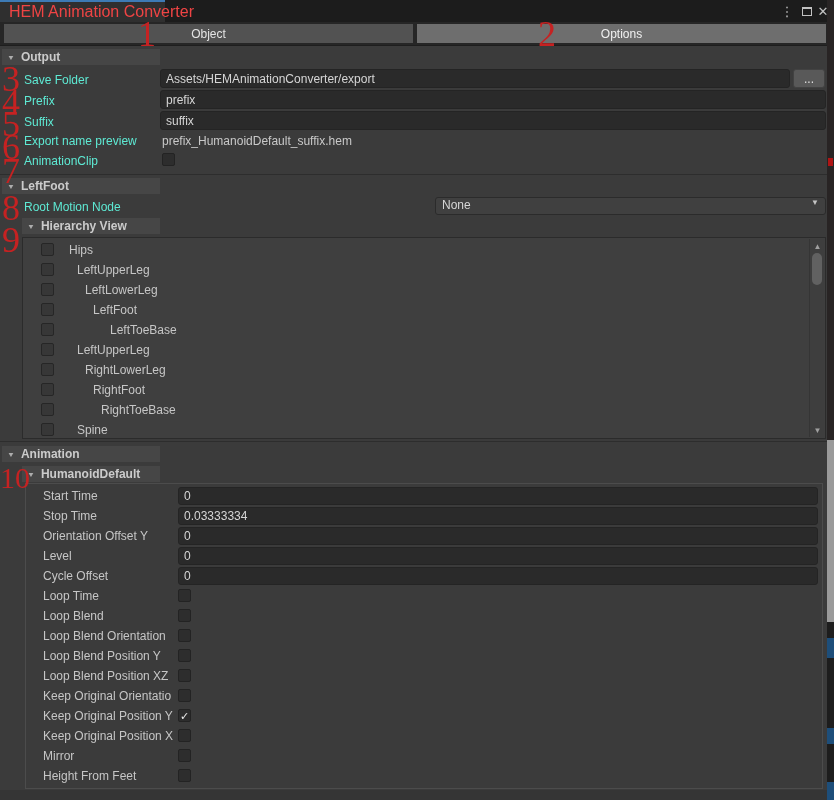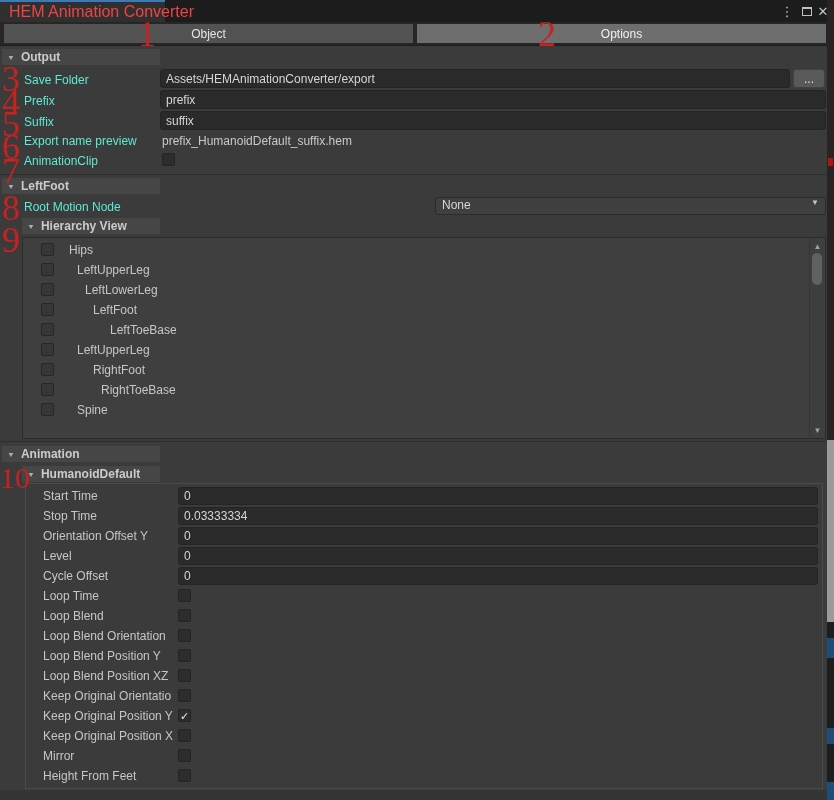--- a/index.html
+++ b/index.html
@@ -170,20 +170,24 @@
         <div class="hrow">
           <span class="hcb"></span>
           <span class="hlabel" style="left: 86px;">LeftToeBase</span>
         </div>
         <div class="hrow">
           <span class="hcb"></span>
           <span class="hlabel" style="left: 53px;">LeftUpperLeg</span>
         </div>
         <div class="hrow">
           <span class="hcb"></span>
+          <span class="hlabel" style="left: 61px;">RightLowerLeg</span>
+        </div>
+        <div class="hrow">
+          <span class="hcb"></span>
           <span class="hlabel" style="left: 69px;">RightFoot</span>
         </div>
         <div class="hrow">
           <span class="hcb"></span>
           <span class="hlabel" style="left: 77px;">RightToeBase</span>
         </div>
         <div class="hrow">
           <span class="hcb"></span>
           <span class="hlabel" style="left: 53px;">Spine</span>
         </div>

